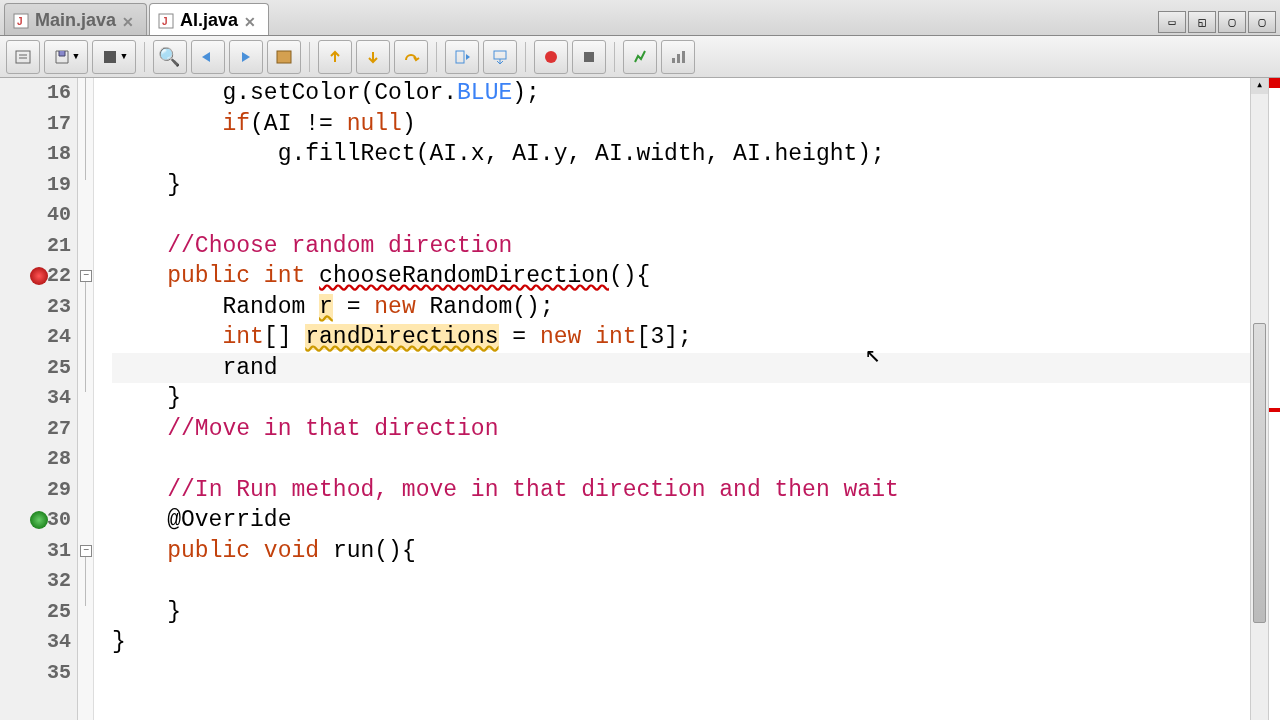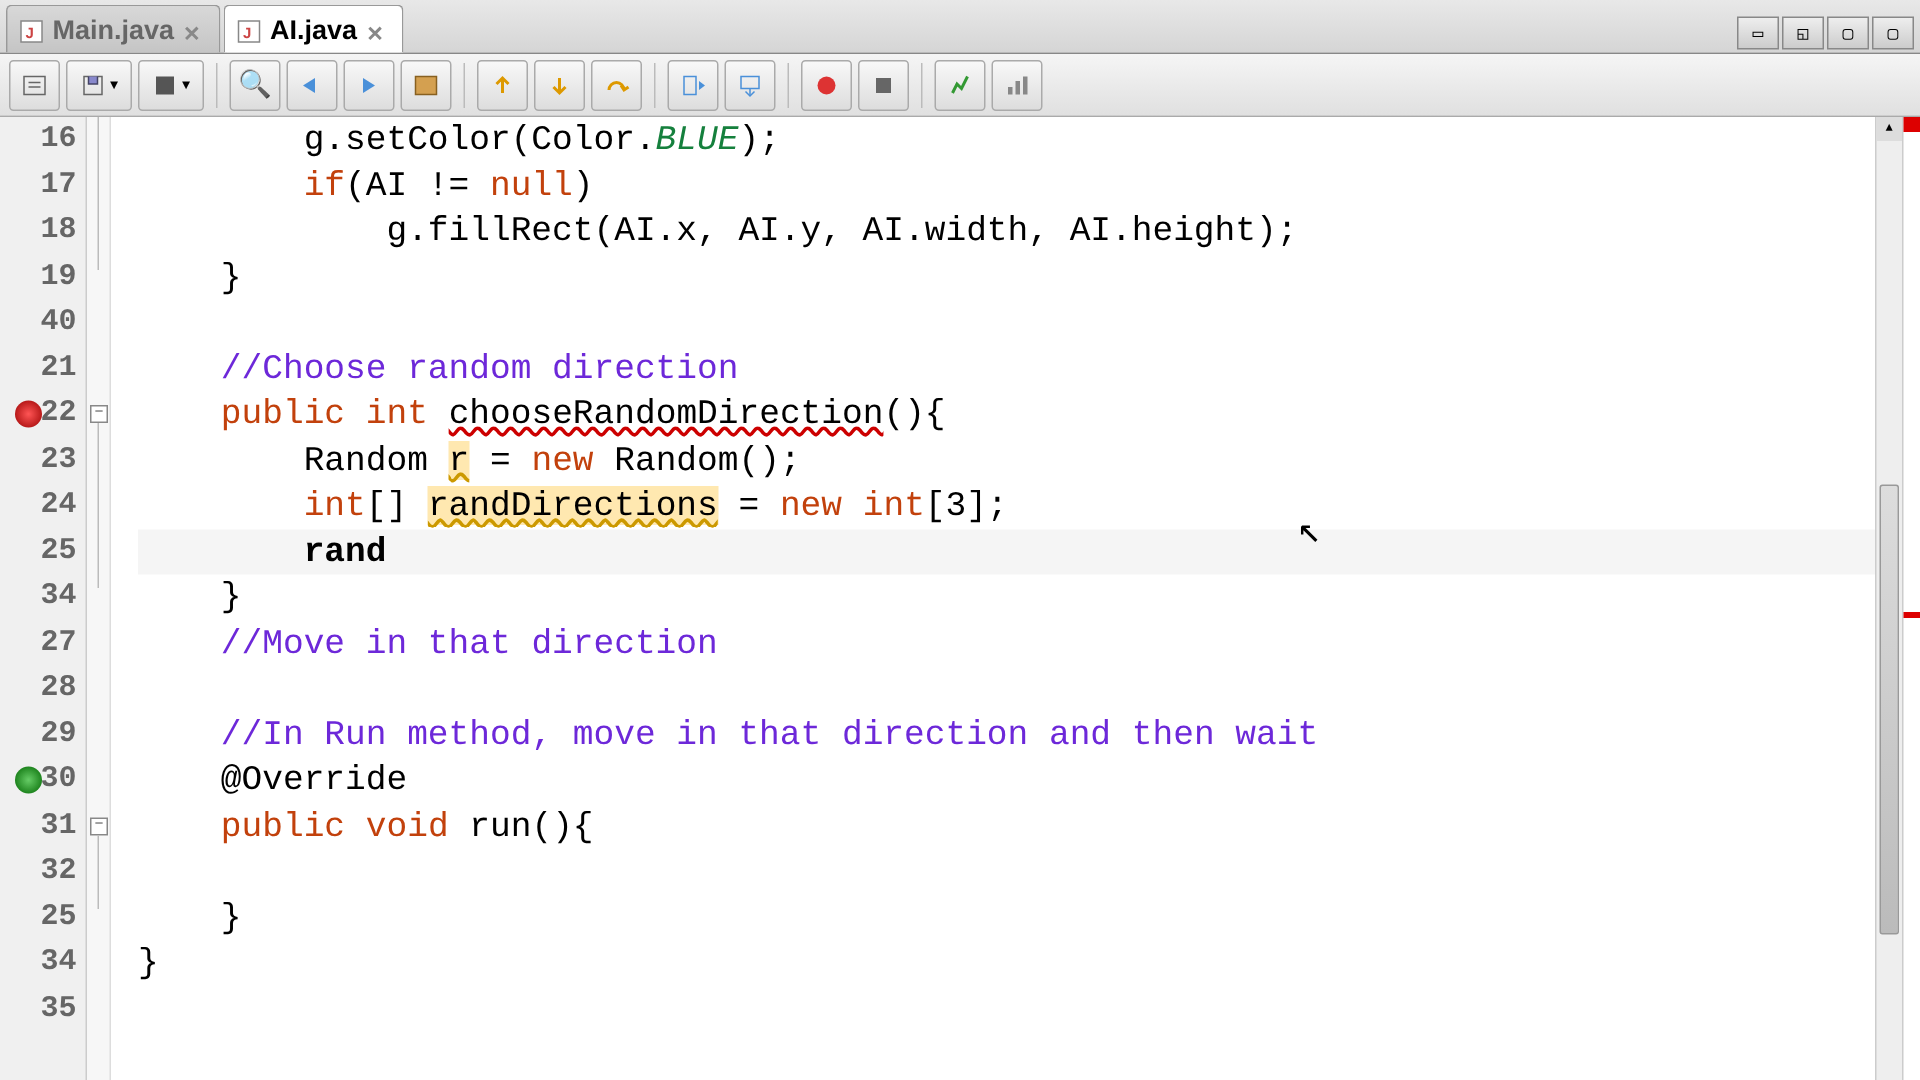--- a/index.html
+++ b/index.html
@@ -17,37 +17,37 @@
 
 
 .toolbar { height:42px; background:linear-gradient(#f5f5f5,#e0e0e0); border-bottom:1px solid #aaa; display:flex; align-items:center; padding:0 6px; gap:4px; }
 .tbtn { width:34px; height:34px; background:linear-gradient(#f8f8f8,#ddd); border:1px solid #aaa; border-radius:3px; display:flex; align-items:center; justify-content:center; font-size:18px; }
 .tbtn.drop { width:44px; }
 .tbtn .arr { font-size:9px; margin-left:2px; }
 .tsep { width:1px; height:30px; background:#bbb; margin:0 4px; }
 
 
 .editor { display:flex; height:642px; position:relative; }
-.gutter { width:58px; background:#f0f0f0; border-right:1px solid #ccc; font-size:20px; color:#666; text-align:right; padding-right:6px;font-family:Liberation Mono, monospace; }
+.gutter { width:78px; background:#f0f0f0; border-right:1px solid #ccc; font-size:20px; color:#666; text-align:right; padding-right:6px;font-family:Liberation Mono, monospace; }
 .gutter .ln { height:30.5px; line-height:30.5px; font-weight:bold; position:relative; }
 .fold-col { width:16px; background:#f7f7f7; border-right:1px solid #ddd; position:relative; }
 .fold-mark { position:absolute; left:2px; width:12px; height:12px; border:1px solid #888; background:#fff; font-size:10px; line-height:10px; text-align:center; color:#555; }
 .fold-line { position:absolute; left:7px; width:1px; background:#bbb; }
 .gutter-ico { position:absolute; left:-48px; width:18px; height:18px; border-radius:50%; top:6px; }
 .gutter-ico.err { background:radial-gradient(circle,#f55,#900); }
 .gutter-ico.ov { background:radial-gradient(circle,#6c6,#060); }
 
 .code { flex:1; font-size:23px; line-height:30.5px; padding-left:18px; color:#000; white-space:pre; position:relative; }
 .code .row { height:30.5px; }
 .kw { color:#c2410c; }
-.const { color:#15803d; font-style:italic; }
-.com { color:#6d28d9; }
+.const { color:#3b82f6; }
+.com { color:#be185d; }
 .warn { background:#ffe8b0; text-decoration:underline wavy #cc9900; }
 .errline { text-decoration:underline wavy #cc0000; }
-.cur { background:#f5f5f5;font-weight:bold; }
+.cur { background:#f5f5f5; }
 
 .scroll { width:18px; background:#eee; border-left:1px solid #ccc; position:relative; }
 .scroll-up { position:absolute; top:0; width:100%; height:16px; background:#ddd; text-align:center; font-size:12px; line-height:14px; }
 .scroll-thumb { position:absolute; left:2px; right:2px; background:linear-gradient(#ddd,#bbb); border:1px solid #999; border-radius:2px; }
 .err-strip { width:12px; background:#fff; border-left:1px solid #ccc; position:relative; }
 .err-mark { position:absolute; left:0; right:0; height:4px; }
 .err-mark.red { background:#d00; }
 .err-mark.top { top:0; height:10px; background:#d00; }
 
 .cursor { position:absolute; pointer-events:none; font-size:26px; color:#000; }

